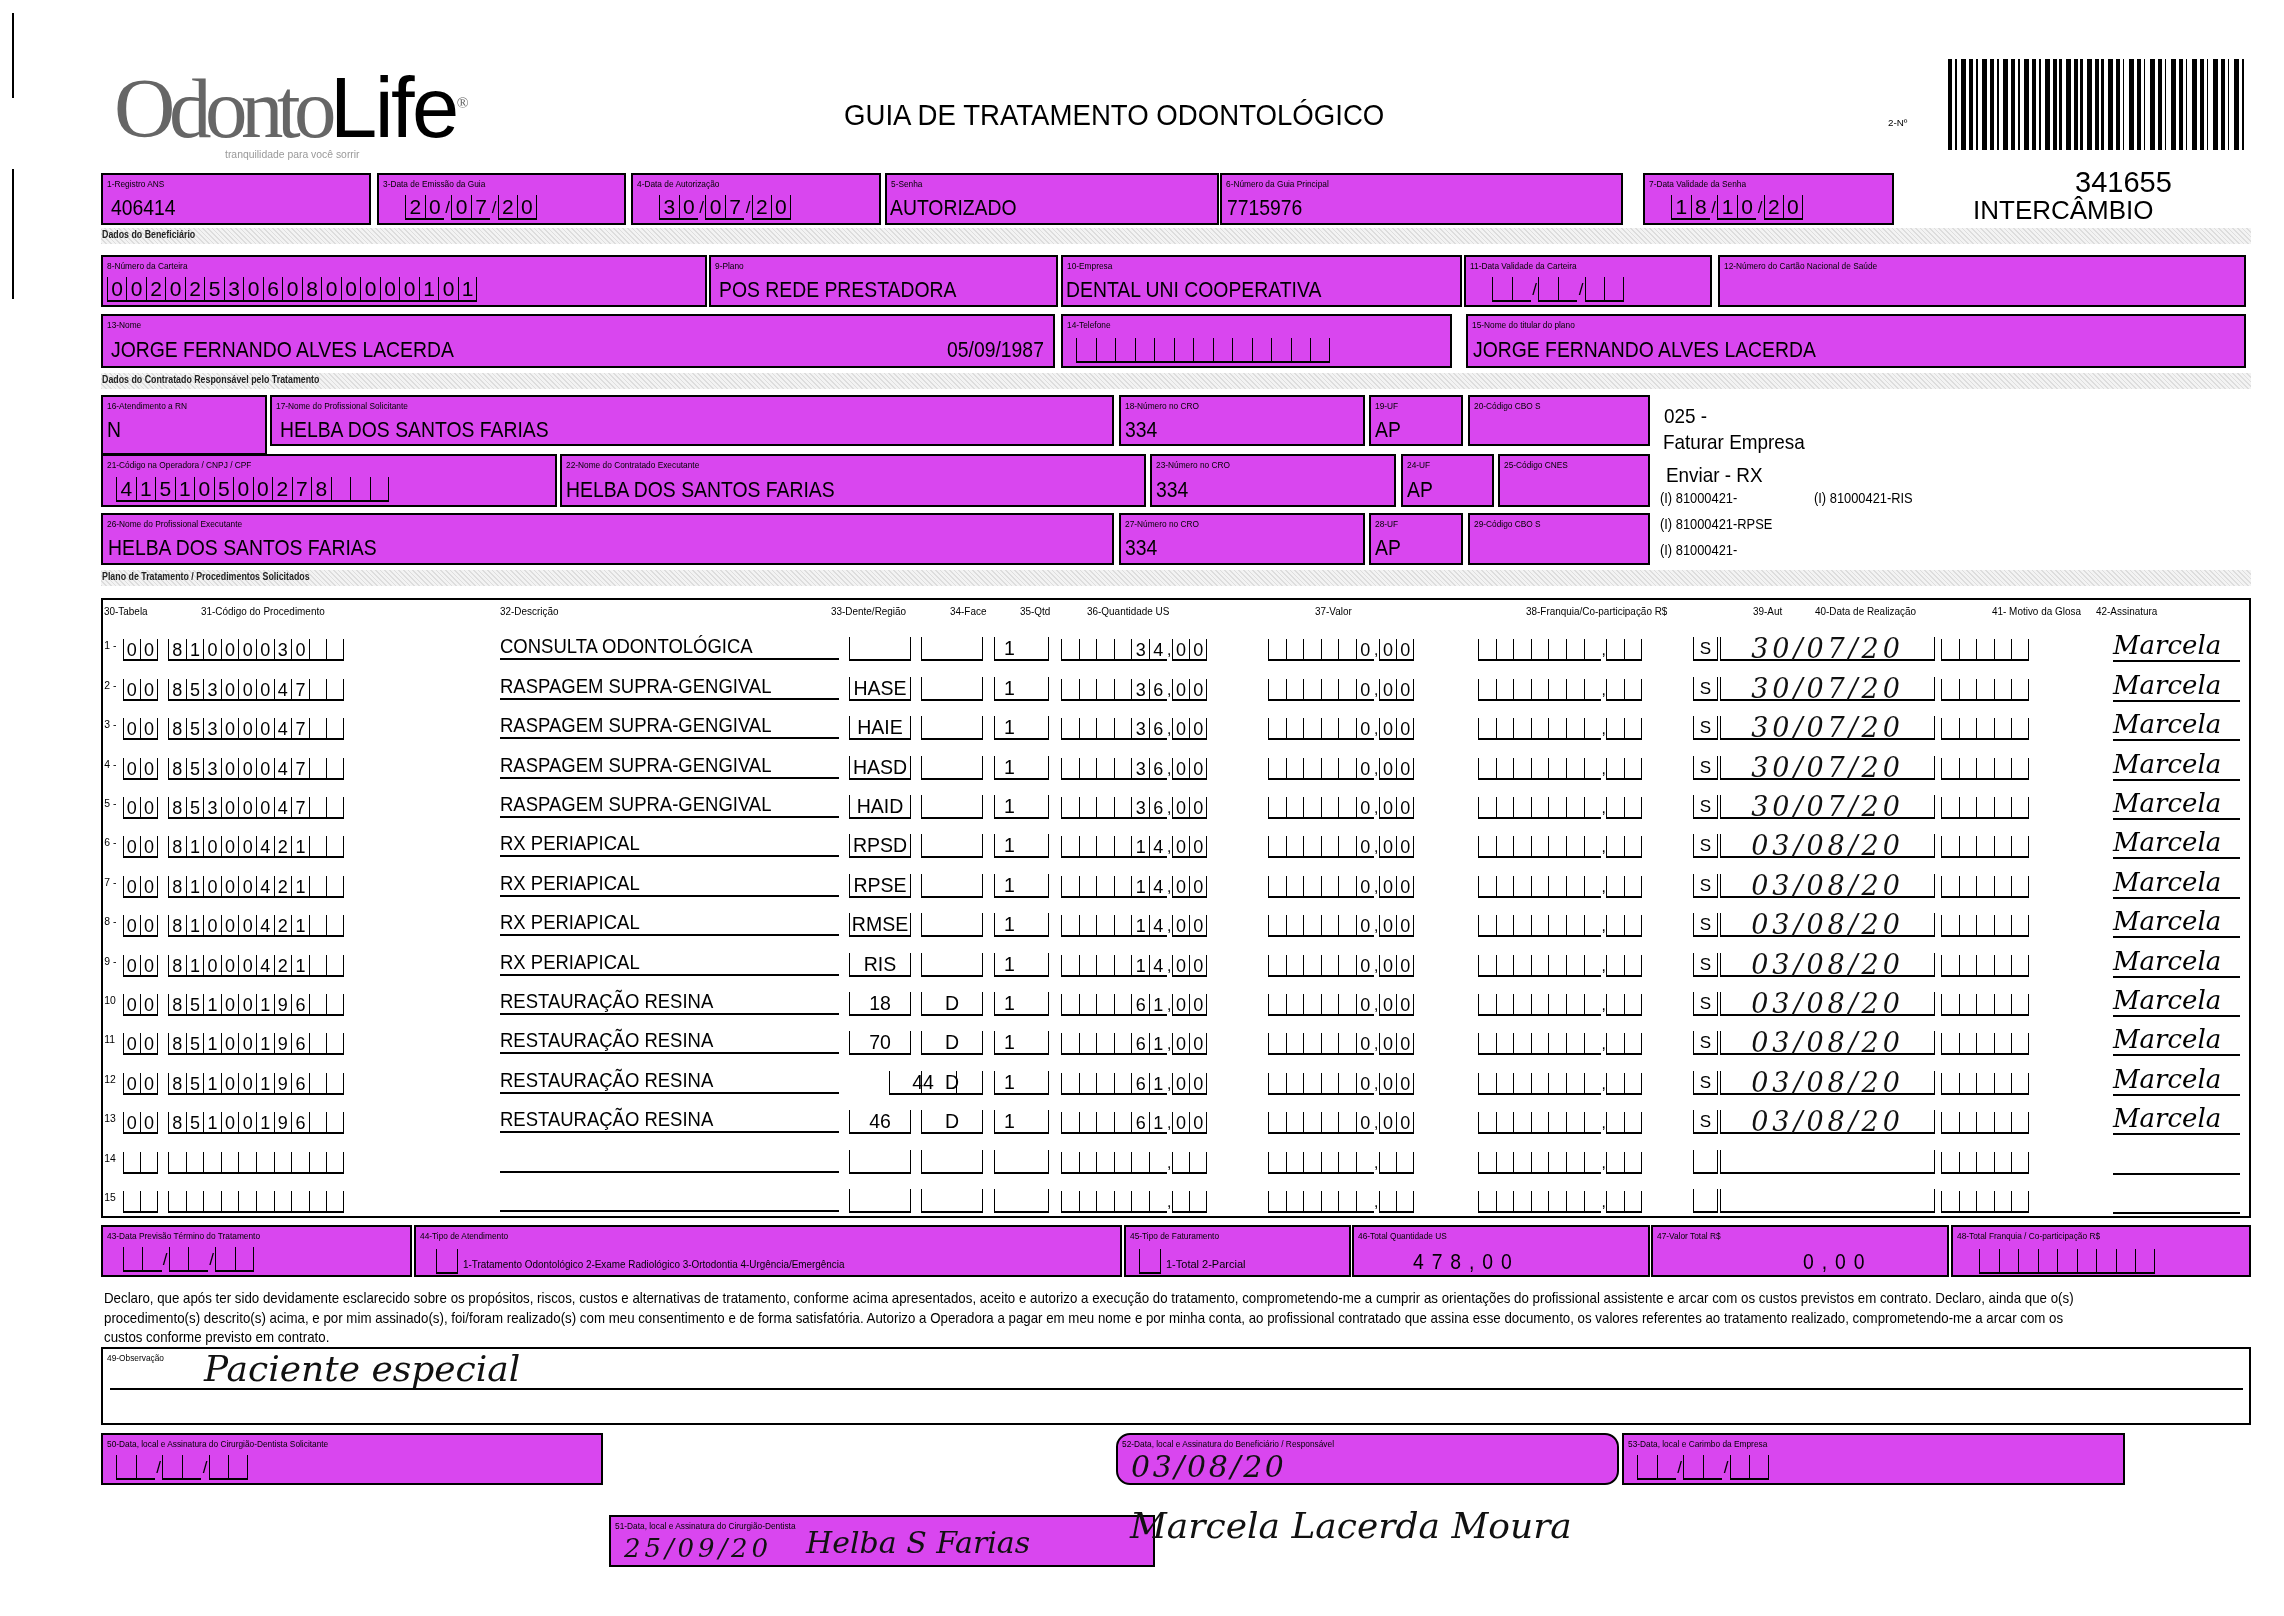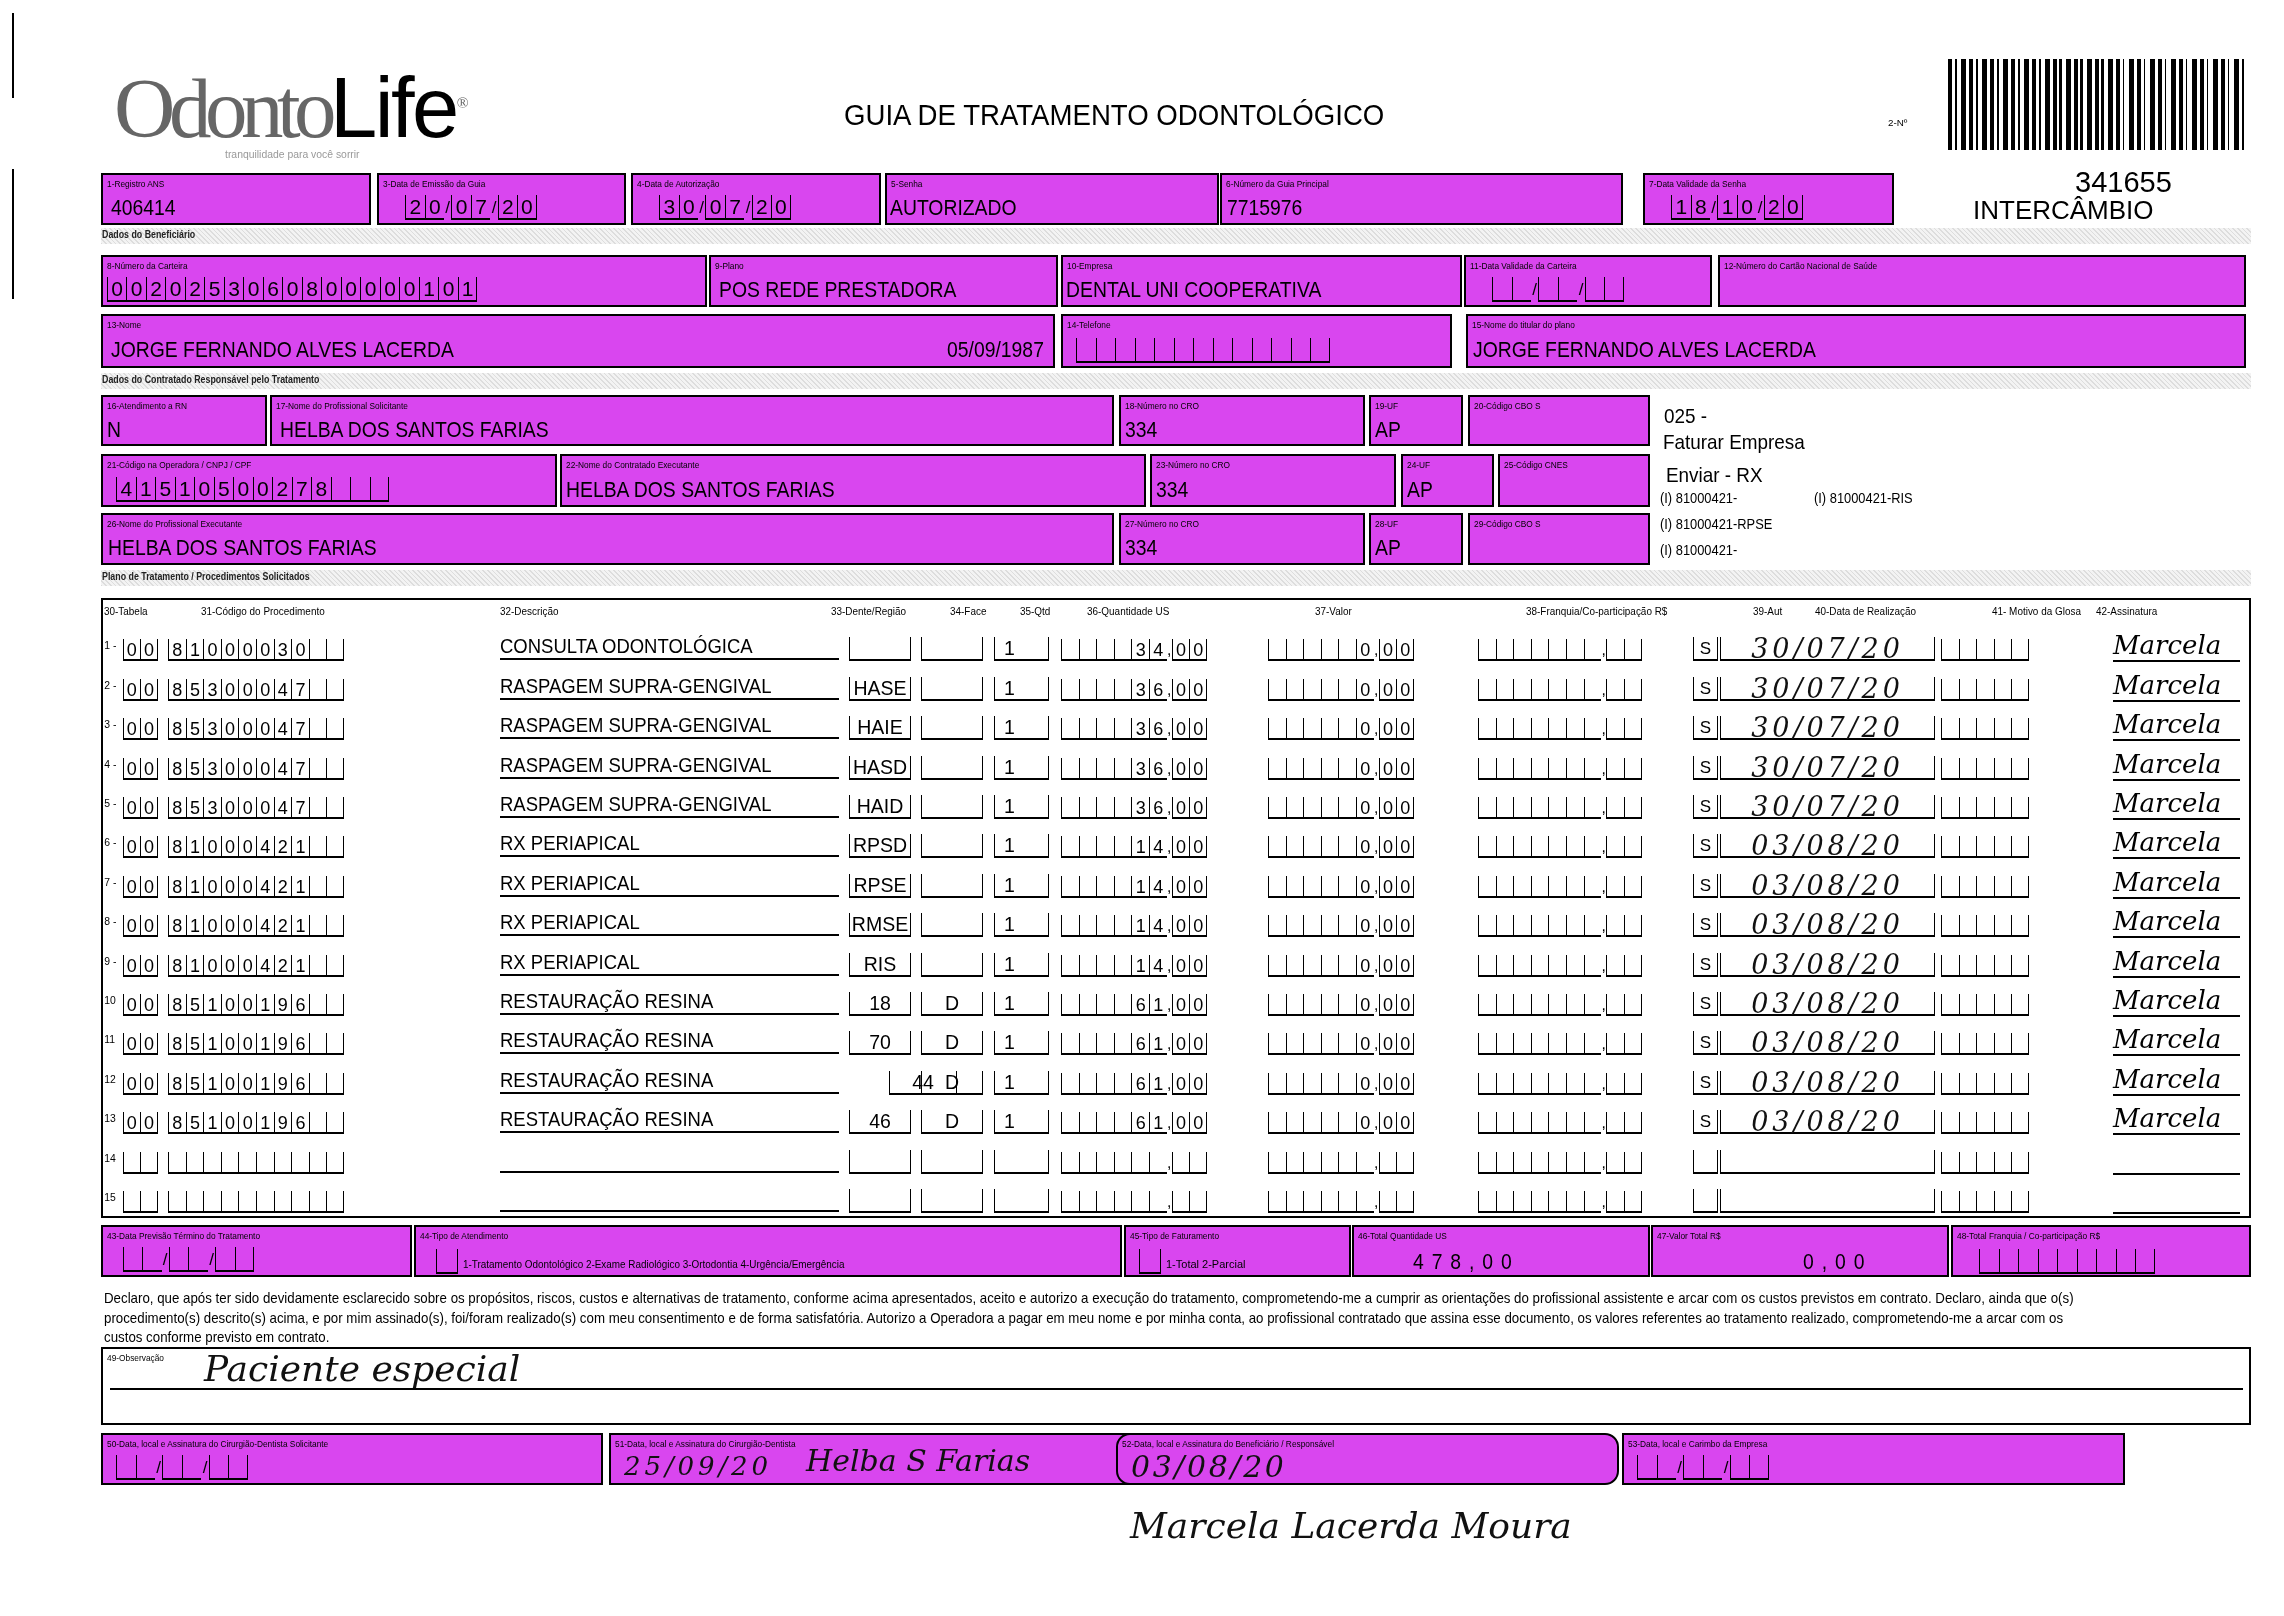--- a/index.html
+++ b/index.html
@@ -199,21 +199,21 @@
 </div>
 <div class="box" style="left:1466px;top:314px;width:780px;height:54px;">
   <div class="lbl">15-Nome do titular do plano</div>
   <div class="val" style="top:21px;left:5.2px;">JORGE FERNANDO ALVES LACERDA</div>
 </div>
 
 <div class="section-bar" style="top:373px;">
     <span>Dados do Contratado Responsável pelo Tratamento</span>
   </div>
 
-<div class="box" style="left:101px;top:395px;width:166px;height:51px;">
+<div class="box" style="left:101px;top:395px;width:166px;height:60px;">
   <div class="lbl">16-Atendimento a RN</div>
   <div class="val" style="top:19.5px;left:3.9px;">N</div>
 </div>
 <div class="box" style="left:270px;top:395px;width:844px;height:51px;">
   <div class="lbl">17-Nome do Profissional Solicitante</div>
   <div class="val" style="top:19.5px;">HELBA DOS SANTOS FARIAS</div>
 </div>
 <div class="box" style="left:1119px;top:395px;width:246px;height:51px;">
   <div class="lbl">18-Número no CRO</div>
   <div class="val" style="top:19.5px;left:3.9px;">334</div>
@@ -1372,21 +1372,21 @@
       <span class="d"></span>
       <span class="d"></span>
       <span class="sep">/</span>
       <span class="d"></span>
       <span class="d"></span>
       <span class="sep">/</span>
       <span class="d"></span>
       <span class="d"></span>
     </div>
 </div>
-<div class="box" style="left:609px;top:1433px;width:546px;height:52px;padding-left:8px;">
+<div class="box" style="left:609px;top:1515px;width:546px;height:52px;padding-left:8px;">
   <div class="lbl">51-Data, local e Assinatura do Cirurgião-Dentista</div>
   <div class="abs hand" style="left:13px;top:15.6px;font-size:26px;letter-spacing:3.9px;">25/09/20</div>
   <div class="abs hand" style="left:195px;top:7.8px;font-size:30px;">Helba S Farias</div>
 </div>
 <div class="box" style="left:1116px;top:1433px;width:503px;height:52px;border-radius:14px;">
   <div class="lbl">52-Data, local e Assinatura do Beneficiário / Responsável</div>
   <div class="abs hand" style="left:13px;top:14.3px;font-size:30px;letter-spacing:2.6px;">03/08/20</div>
 </div>
 <div class="abs hand" style="left:1130px;top:1505px;font-size:36px;white-space:nowrap;">Marcela Lacerda Moura</div>
 <div class="box" style="left:1622px;top:1433px;width:503px;height:52px;">

